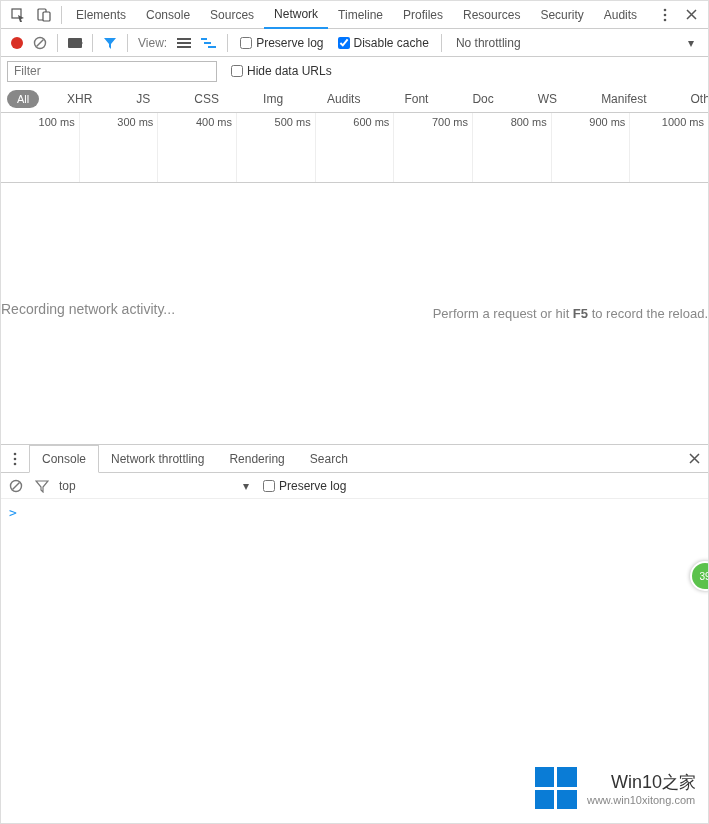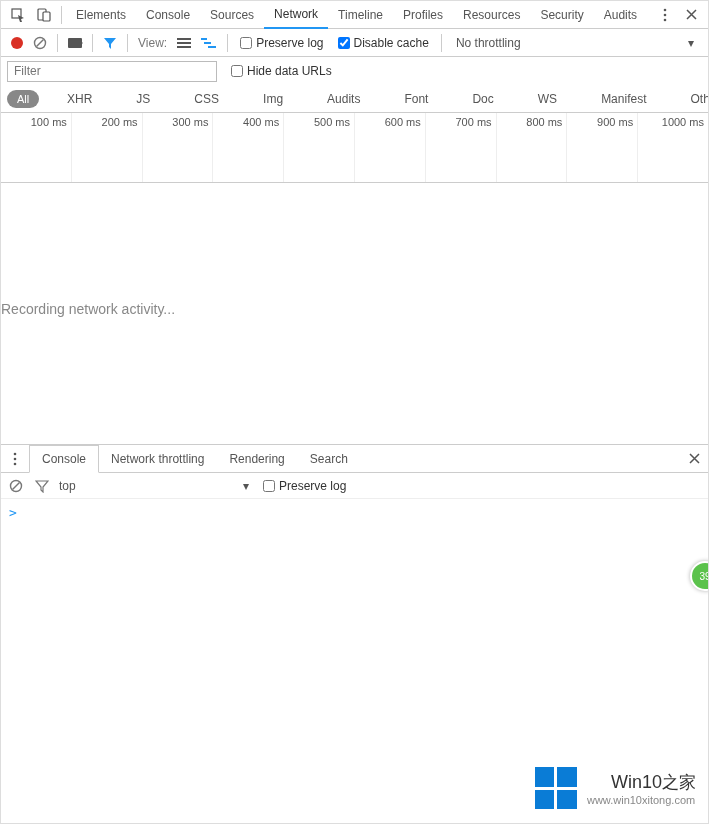--- a/index.html
+++ b/index.html
@@ -192,23 +192,20 @@
   <span class="type-pill">WS</span>
   <span class="type-pill">Manifest</span>
   <span class="type-pill">Other</span>
 </div>
 
 <div class="timeline">
   <div class="tick">
       <span>100 ms</span>
     </div>
   <div class="tick">
-      <span>200 ms</span>
-    </div>
-  <div class="tick">
       <span>300 ms</span>
     </div>
   <div class="tick">
       <span>400 ms</span>
     </div>
   <div class="tick">
       <span>500 ms</span>
     </div>
   <div class="tick">
       <span>600 ms</span>
@@ -222,20 +219,23 @@
   <div class="tick">
       <span>900 ms</span>
     </div>
   <div class="tick">
       <span>1000 ms</span>
     </div>
 </div>
 
 <div class="main">
   <div class="l1">Recording network activity...</div>
+  <div class="l2">
+    <span>Perform a request or hit </span><b>F5</b><span> to record the reload.</span>
+  </div>
 </div>
 
 <div class="drawerbar">
   <div class="more">
     <svg width="4" height="14">
         <circle cx="2" cy="2" r="1.3" fill="#555"></circle>
         <circle cx="2" cy="7" r="1.3" fill="#555"></circle>
         <circle cx="2" cy="12" r="1.3" fill="#555"></circle>
       </svg>
   </div>

